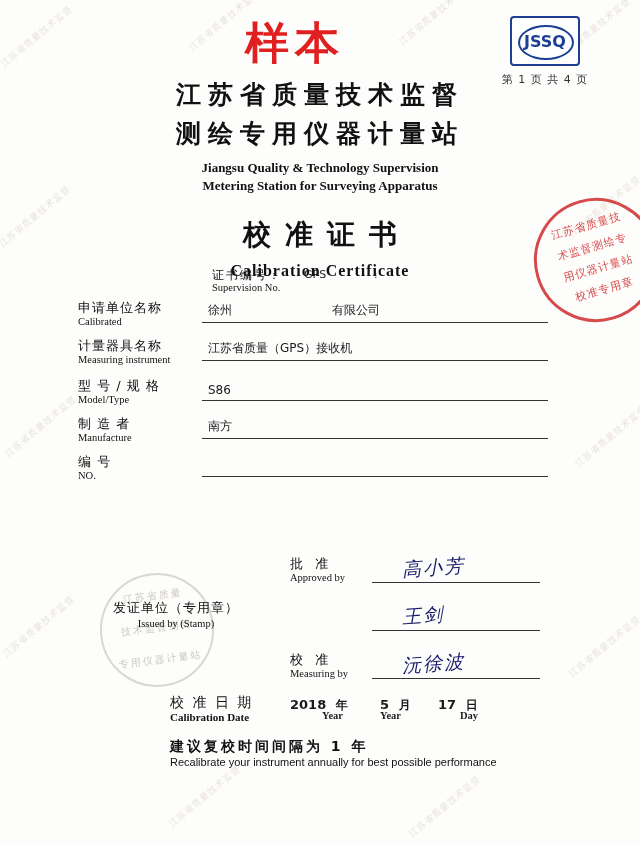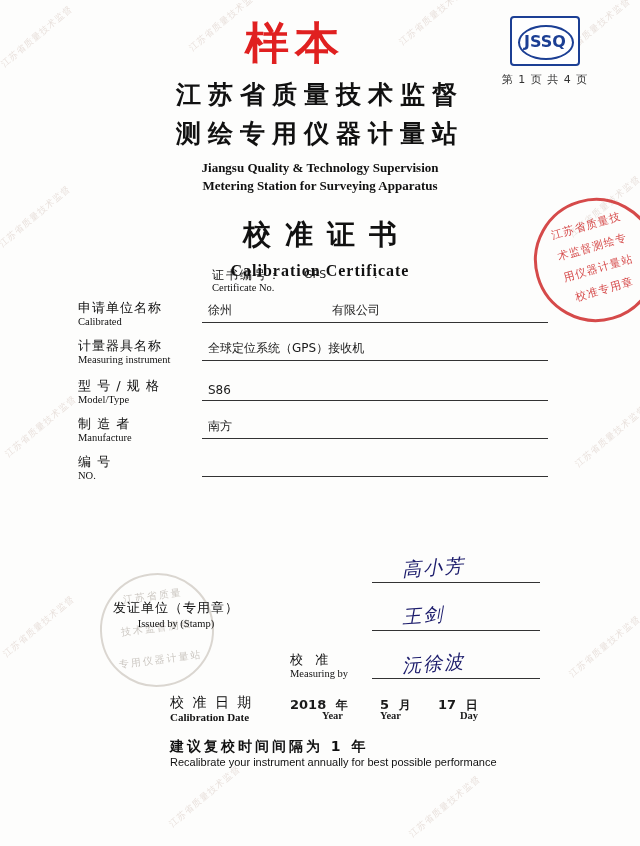--- a/index.html
+++ b/index.html
@@ -417,21 +417,21 @@
   <div class="seal">
     <div class="s-line s1">江苏省质量技</div>
     <div class="s-line s2">术监督测绘专</div>
     <div class="s-line s3">用仪器计量站</div>
     <div class="s-line s4">校准专用章</div>
   </div>
 
   <div class="certno">
     <div>
       <div class="lbl">证书编号：</div>
-      <div class="lbl-en">Certificate No.</div>
+      <div class="lbl-en">Supervision No.</div>
     </div>
     <div class="certno-val">GPS</div>
     <div class="certno-colon">:</div>
   </div>
 
   <div class="field" style="top:300px;">
     <div class="labels">
       <div class="lbl">申请单位名称</div>
       <div class="lbl-en">Calibrated</div>
     </div>
@@ -440,21 +440,21 @@
       <div class="value2">有限公司</div>
     </div>
   </div>
 
   <div class="field" style="top:338px;">
     <div class="labels">
       <div class="lbl">计量器具名称</div>
       <div class="lbl-en">Measuring instrument</div>
     </div>
     <div class="value-line">
-      <div class="value">全球定位系统（GPS）接收机</div>
+      <div class="value">江苏省质量（GPS）接收机</div>
     </div>
   </div>
 
   <div class="field" style="top:378px;">
     <div class="labels">
       <div class="lbl">型 号 / 规 格</div>
       <div class="lbl-en">Model/Type</div>
     </div>
     <div class="value-line">
       <div class="value">S86</div>
@@ -475,20 +475,24 @@
     <div class="labels">
       <div class="lbl">编 号</div>
       <div class="lbl-en">NO.</div>
     </div>
     <div class="value-line">
       <div class="value"></div>
     </div>
   </div>
 
   <div class="sig" style="top:556px;">
+    <div class="labels">
+      <div class="lbl">批 准</div>
+      <div class="lbl-en">Approved by</div>
+    </div>
     <div class="sig-line">
       <div class="hand">高小芳</div>
     </div>
   </div>
 
   <div class="sig" style="top:604px;">
     <div class="sig-line">
       <div class="hand">王剑</div>
     </div>
   </div>

